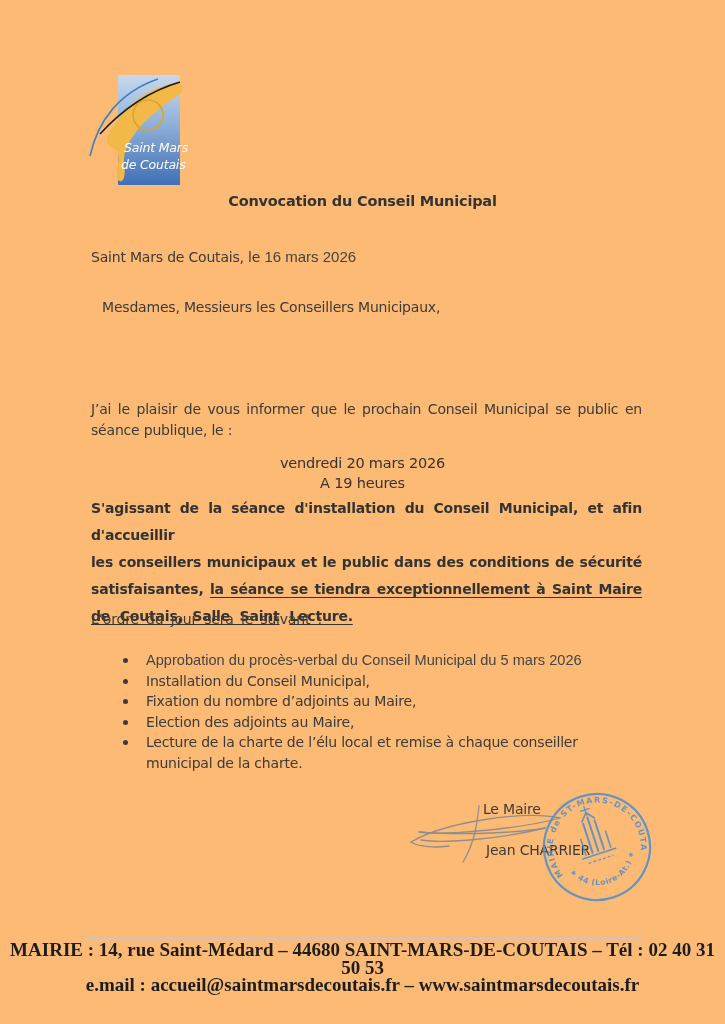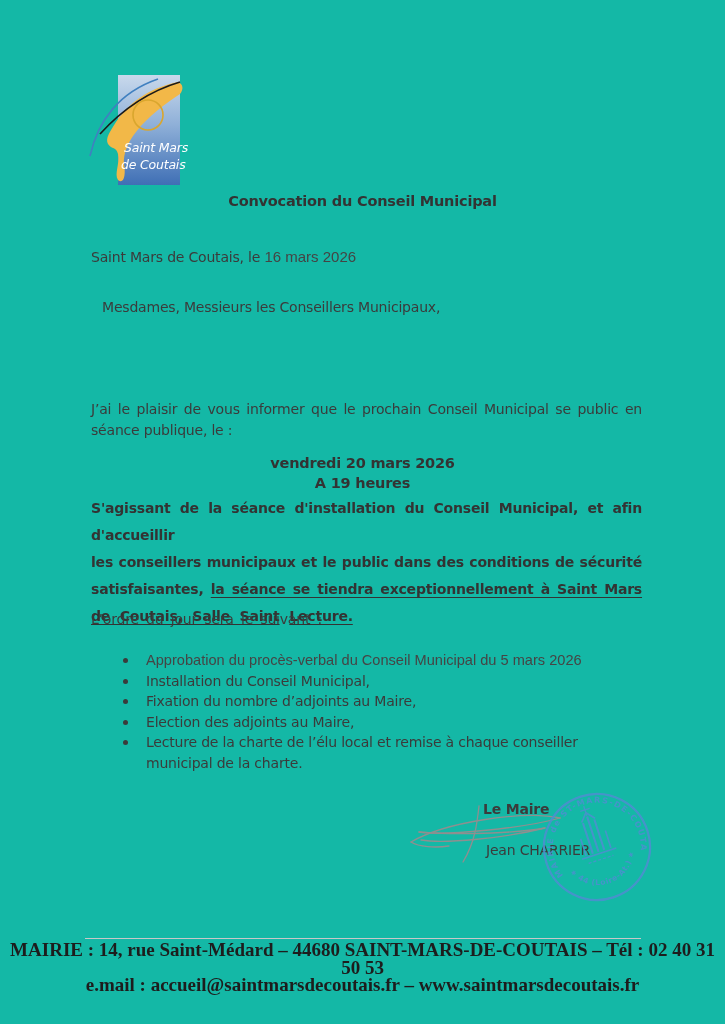--- a/index.html
+++ b/index.html
@@ -1,55 +1,55 @@
 <!DOCTYPE html>
 <html><head>
 <meta charset="utf-8">
 <style>
   * { margin:0; padding:0; box-sizing:border-box; }
   html,body { background:#ffffff; }
   .page {
-    position:relative; width:725px; height:1024px; background:#14b8a6;
+    position:relative; width:725px; height:1024px; background:#fdba74;
     font-family:"DejaVu Sans", sans-serif; color:#3b3b3b; overflow:hidden;
     font-size:14px; letter-spacing:-0.2px;
   }
   .abs { position:absolute; }
 
   
   .doc-title {
     top:185px; left:0; width:100%; text-align:center;
     font-weight:bold; font-size:14.5px; color:#333;margin-top:8px;
   }
 
   .dateline { top:248px; left:91px; font-size:14px; }
   .dateline .filled { font-family:"Liberation Sans", sans-serif; font-size:15px; letter-spacing:0; color:#444; }
 
   .salutation { top:299px; left:91px;margin-left:11px; }
 
   .intro { top:399px; left:91px; width:551px; line-height:21px; }
   .jline { display:block; text-align:justify; text-align-last:justify; }
   .lline { display:block; }
 
-  .meeting { top:453px; left:0; width:100%; text-align:center; font-weight:bold; font-size:14.5px; line-height:20px; color:#333; }
+  .meeting { top:453px; left:0; width:100%; text-align:center; font-weight:normal; font-size:14.5px; line-height:20px; color:#333; }
 
   .notice { top:495px; left:91px; width:551px; font-weight:bold; line-height:27px; color:#333; }
   .notice u, .agenda u { text-underline-offset:3px; }
   .notice .last { text-align-last:left; word-spacing:5px; }
 
   .agenda-intro { top:611px; left:91px; word-spacing:3px; }
 
   .agenda { top:650px; left:123px; width:520px; line-height:20.6px; list-style:none; }
   .agenda li { position:relative; padding-left:23px; }
   .agenda li .dot {
     position:absolute; left:0; top:8px; width:5px; height:5px; border-radius:50%;
     background:#3b3b3b;
   }
   .agenda li.alt-font { font-family:"Liberation Sans", sans-serif; font-size:14.6px; letter-spacing:0; color:#454545; }
 
-  .sig-role { top:801px; left:483px;font-weight:bold; }
+  .sig-role { top:801px; left:483px; }
   .sig-name { top:842px; left:486px; }
   .sig-svg { top:802px; left:405px; }
   .stamp-svg { top:790px; left:540px; }
 
   .footer-rule { top:938px; left:85px; width:556px; height:1px; background:#c8c8c8; }
   .footer-text {
     top:941px; left:0; width:100%; text-align:center;
     font-family:"Liberation Serif", serif; font-weight:bold;
     font-size:19px; line-height:17.5px; color:#1d1d1d; letter-spacing:0;
   }
@@ -91,21 +91,21 @@
   </div>
 
   <div class="abs meeting">
     <div>vendredi 20 mars 2026</div>
     <div>A 19 heures</div>
   </div>
 
   <div class="abs notice">
     <span class="jline">S'agissant de la séance d'installation du Conseil Municipal, et afin d'accueillir</span>
     <span class="jline">les conseillers municipaux et le public dans des conditions de sécurité</span>
-    <span class="jline"><span>satisfaisantes,</span> <u>la séance se tiendra exceptionnellement à Saint Mars</u></span>
+    <span class="jline"><span>satisfaisantes,</span> <u>la séance se tiendra exceptionnellement à Saint Maire</u></span>
     <span class="lline last"><u>de Coutais, Salle Saint</u> <u>Lecture.</u></span>
   </div>
 
   <div class="abs agenda-intro">L’ordre du jour sera le suivant :</div>
 
   <ul class="abs agenda">
     <li class="alt-font"><span class="dot"></span><span>Approbation du procès-verbal du Conseil Municipal du 5 mars 2026</span></li>
     <li><span class="dot"></span><span>Installation du Conseil Municipal,</span></li>
     <li><span class="dot"></span><span>Fixation du nombre d’adjoints au Maire,</span></li>
     <li><span class="dot"></span><span>Election des adjoints au Maire,</span></li>

